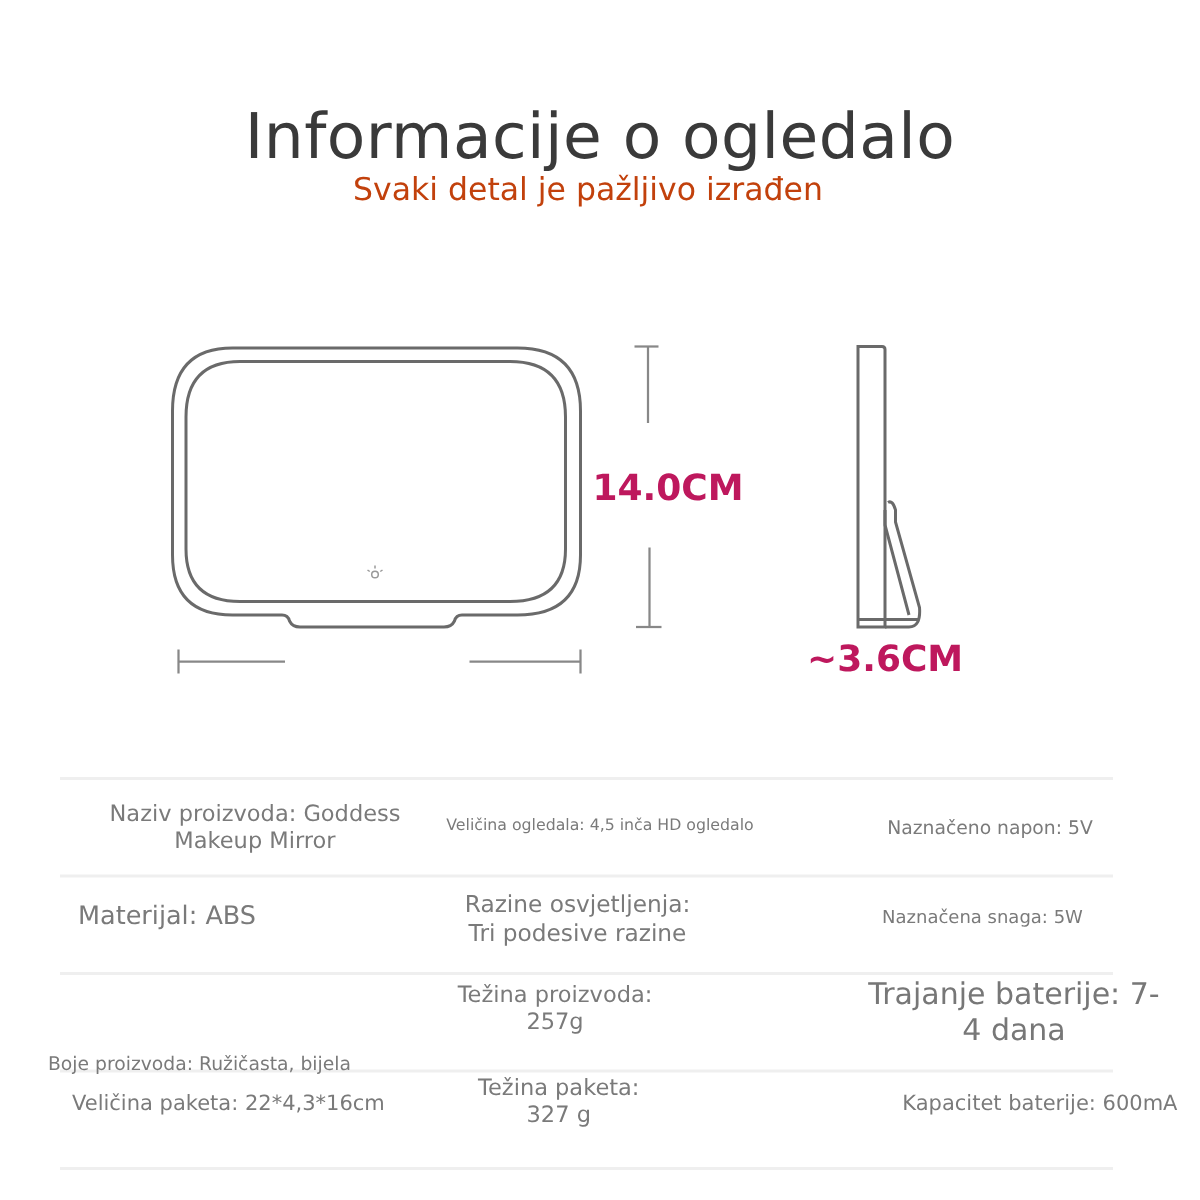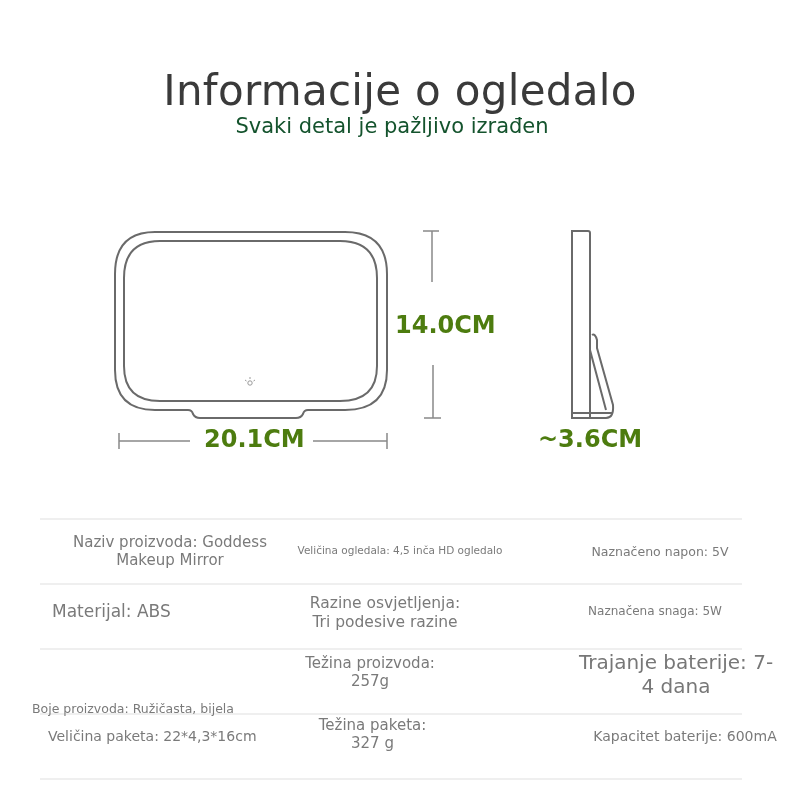--- a/index.html
+++ b/index.html
@@ -1,23 +1,23 @@
 <!DOCTYPE html>
 <html><head>
   <meta charset="utf-8">
   <style>
     html, body { margin: 0; padding: 0; background: #ffffff; }
     body { width: 800px; height: 800px; position: relative; overflow: hidden;
            font-family: "DejaVu Sans", "Liberation Sans", sans-serif; color: #555; }
     .title { position: absolute; left: 0; width: 800px; top: 38px; text-align: center;
              font-size: 42px; color: #3a3a3a; font-weight: normal; letter-spacing: 0.3px; }
     .subtitle { position: absolute; left: 0; width: 784px; top: 114px; text-align: center;
-                font-size: 21px; color: #14532d; }
+                font-size: 21px; color: #c2410c; }
     .diagram { position: absolute; left: 0; top: 0; width: 800px; height: 500px; }
-    .dim-label { position: absolute; font-weight: bold; color: #4d7c0f; font-size: 24px;
+    .dim-label { position: absolute; font-weight: bold; color: #be185d; font-size: 24px;
                  font-family: "DejaVu Sans", sans-serif; }
     .hline { position: absolute; left: 40px; width: 702px; height: 2px; background: #efefef; }
     .cell { position: absolute; text-align: center; color: #7a7a7a; line-height: 1.2; }
   </style>
 </head>
 <body>
 
 <h1 class="title">Informacije o ogledalo</h1>
 <div class="subtitle">Svaki detal je pažljivo izrađen</div>
 
@@ -45,21 +45,20 @@
       <path d="M 590 340 L 590 350 L 606 410"></path>
     </g>
 
     <g stroke="#999" stroke-width="1" fill="none">
       <circle cx="250" cy="383" r="2.2"></circle>
       <line x1="250" y1="377" x2="250" y2="379"></line>
       <line x1="245" y1="380" x2="246.5" y2="381"></line>
       <line x1="255" y1="380" x2="253.5" y2="381"></line>
     </g>
   </svg>
-  <div class="dim-label" style="left:204px;top:425px;">20.1CM</div>
   <div class="dim-label" style="left:395px;top:311px;">14.0CM</div>
   <div class="dim-label" style="left:538px;top:425px;">~3.6CM</div>
 </div>
 
 <div>
   <div class="hline" style="top:518px;"></div>
   <div class="hline" style="top:583px;"></div>
   <div class="hline" style="top:648px;"></div>
   <div class="hline" style="top:713px;"></div>
   <div class="hline" style="top:778px;"></div>
@@ -71,14 +70,14 @@
   <div class="cell" style="left:52px;top:601px;width:160px;font-size:17px;text-align:left;">Materijal: ABS</div>
   <div class="cell" style="left:300px;top:594px;width:170px;font-size:15.5px;">Razine osvjetljenja: Tri podesive razine</div>
   <div class="cell" style="left:580px;top:604px;width:150px;font-size:12px;">Naznačena snaga: 5W</div>
 
   <div class="cell" style="left:32px;top:665px;width:230px;font-size:12.5px;text-align:left;margin-top:36px;">Boje proizvoda: Ružičasta, bijela</div>
   <div class="cell" style="left:300px;top:654px;width:140px;font-size:15px;">Težina proizvoda: 257g</div>
   <div class="cell" style="left:578px;top:650px;width:196px;font-size:20px;color:#777;">Trajanje baterije: 7-4 dana</div>
 
   <div class="cell" style="left:48px;top:728px;width:230px;font-size:14px;text-align:left;">Veličina paketa: 22*4,3*16cm</div>
   <div class="cell" style="left:305px;top:716px;width:135px;font-size:15px;">Težina paketa: 327 g</div>
-  <div class="cell" style="left:585px;top:728px;width:200px;font-size:14px;text-align:center;">Kapacitet baterije: 600mA</div>
+  <div class="cell" style="left:585px;top:728px;width:200px;font-size:14px;text-align:right;">Kapacitet baterije: 600mA</div>
 </div>
 
 </body></html>

